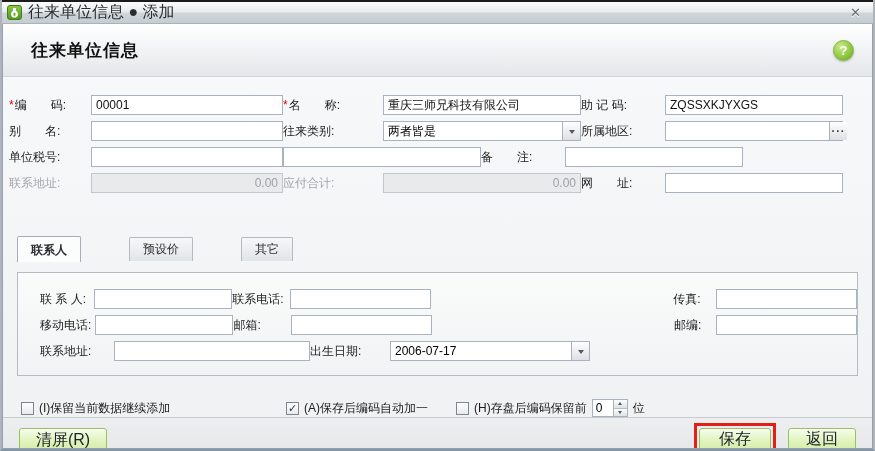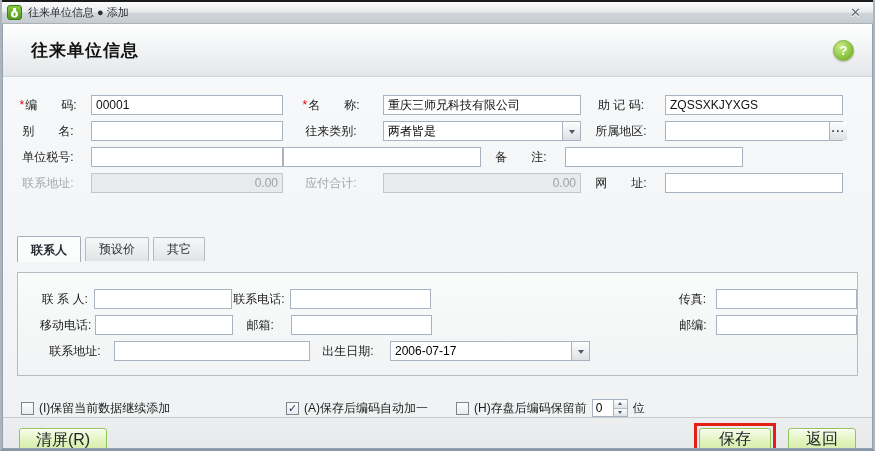--- a/index.html
+++ b/index.html
@@ -12,21 +12,21 @@
     border-left:2px solid #aeb4ba; border-right:2px solid #aeb4ba; border-bottom:2px solid #8796a5; }
 
   
   .titlebar {
     height:24px; flex:0 0 24px; display:flex; align-items:center;
     background:linear-gradient(#fbfcfc 0%, #e9ecee 45%, #cfd5d9 55%, #c6cdd2 100%);
     border-top:2px solid #1b1b1b; border-bottom:1px solid #aab2b8;
     padding:0 8px 0 5px;
   }
   .app-icon { width:15px; height:15px; margin-right:6px; flex:0 0 15px; }
-  .titlebar-text { font-size:11px; color:#2a2e33; }
+  .titlebar-text { font-size:16px; color:#2a2e33; }
   .close-x { margin-left:auto; font-size:13px; font-weight:bold; color:#686f77;
     cursor:default; line-height:1; padding:0 4px; text-shadow:0 1px 0 #fff; }
 
   
   .dialog { flex:1; display:flex; flex-direction:column;
     border:1px solid #93a1b1; border-top:none;
     background:linear-gradient(#f8f9fa, #eff1f2); overflow:hidden; }
 
   .dlg-header { flex:0 0 53px; display:flex; align-items:center;
     background:linear-gradient(#ffffff, #e4e7ea);
@@ -34,42 +34,42 @@
   .dlg-title { font-size:17px; font-weight:bold; letter-spacing:1px; color:#111; }
   .help-circle { margin-left:auto; width:21px; height:21px; border-radius:50%;
     background:radial-gradient(circle at 35% 30%, #cdea8d, #8cc63e 60%, #6aa32a);
     border:1px solid #7fb53a; color:#fff; font-weight:bold; font-size:13px;
     display:flex; align-items:center; justify-content:center; cursor:pointer;
     box-shadow:0 1px 2px rgba(0,0,0,.25); }
 
   
   .form-area { flex:0 0 152px; padding-top:18px; }
   .frow { display:flex; align-items:center; height:20px; margin:0 0 6px 6px; }
-  .lbl { text-align:center; padding-right:4px; white-space:pre; color:#1d1d1d; }
+  .lbl { text-align:left; padding-right:4px; white-space:pre; color:#1d1d1d; }
   .lbl.dis { color:#a3a7ad; }
   .req { color:#e60000; margin-right:1px; }
   .c1l { width:82px; } .c1f { width:192px; }
   .c2l { width:100px; } .c2f { width:198px; }
   .c3l { width:84px; } .c3f { width:178px; }
 
   input.tb { width:100%; height:20px; border:1px solid #a9b2bf; background:#fff;
     padding:1px 4px; font-size:12px; font-family:inherit; color:#111; outline:none; }
   input.tb:disabled, input.tb.dis { background:#e9eaec; border-color:#c3c7cd;
     color:#9ca1a8; text-align:right; }
   .combo { display:flex; width:100%; height:20px; border:1px solid #a9b2bf; background:#fff; }
   .combo input { flex:1; border:none; height:18px; padding:1px 4px; font-size:12px;
     font-family:inherit; outline:none; background:transparent; }
   .combo-btn { width:18px; flex:0 0 18px; background:linear-gradient(#fefefe,#dde0e4);
     border-left:1px solid #a9b2bf; display:flex; align-items:center; justify-content:center;
     cursor:pointer; }
   .tri-down { width:0; height:0; border:3px solid transparent; border-top:4px solid #4f5a66; margin-top:4px; }
   .dots { font-weight:bold; color:#33383e; font-size:11px; letter-spacing:1px; line-height:1; }
 
   
-  .tabs { display:flex; align-items:flex-end; margin:8px 0 0 14px; height:24px; }
+  .tabs { display:flex; align-items:flex-end; margin:8px 0 0 14px; height:24px;gap:44px; }
   .tab { padding:3px 13px 3px; margin-right:4px; font-size:12px; cursor:pointer;
     background:linear-gradient(#f6f7f8,#e1e4e7); border:1px solid #b3bac2;
     border-bottom:none; border-radius:2px 2px 0 0; color:#2a2e33; }
   .tab.active { background:#fbfcfc; font-weight:bold; position:relative; top:1px;
     padding-top:5px; z-index:2; border-color:#a6adb8; }
   .tab-panel { margin:11px 14px; flex:0 0 104px; border:1px solid #b6bcc4;
     background:linear-gradient(#fafbfb,#f1f3f4); padding-top:16px; position:relative; z-index:1;padding-left:12px; }
   .t1l { width:74px; } .t1f { width:196px; }
   .t2l { width:80px; } .t2f { width:200px; }
   .t3l { width:58px; } .t3f { width:200px; }

